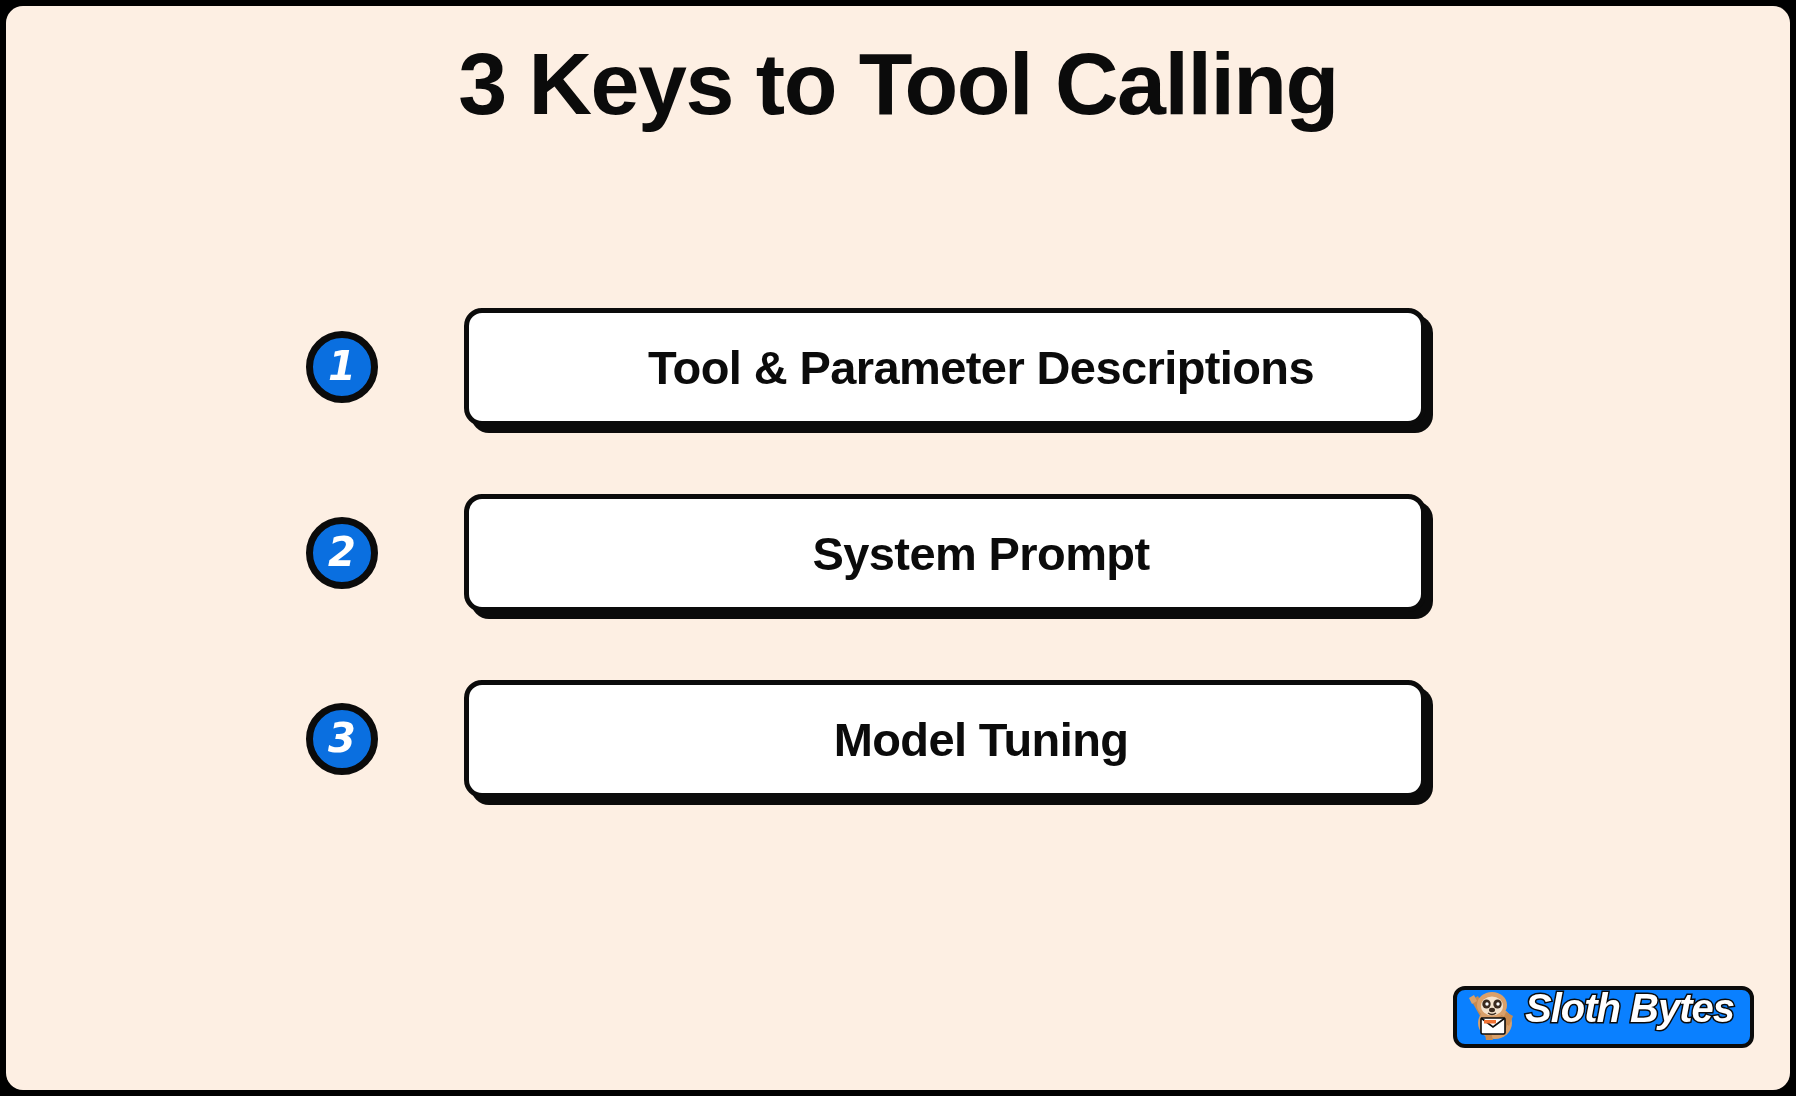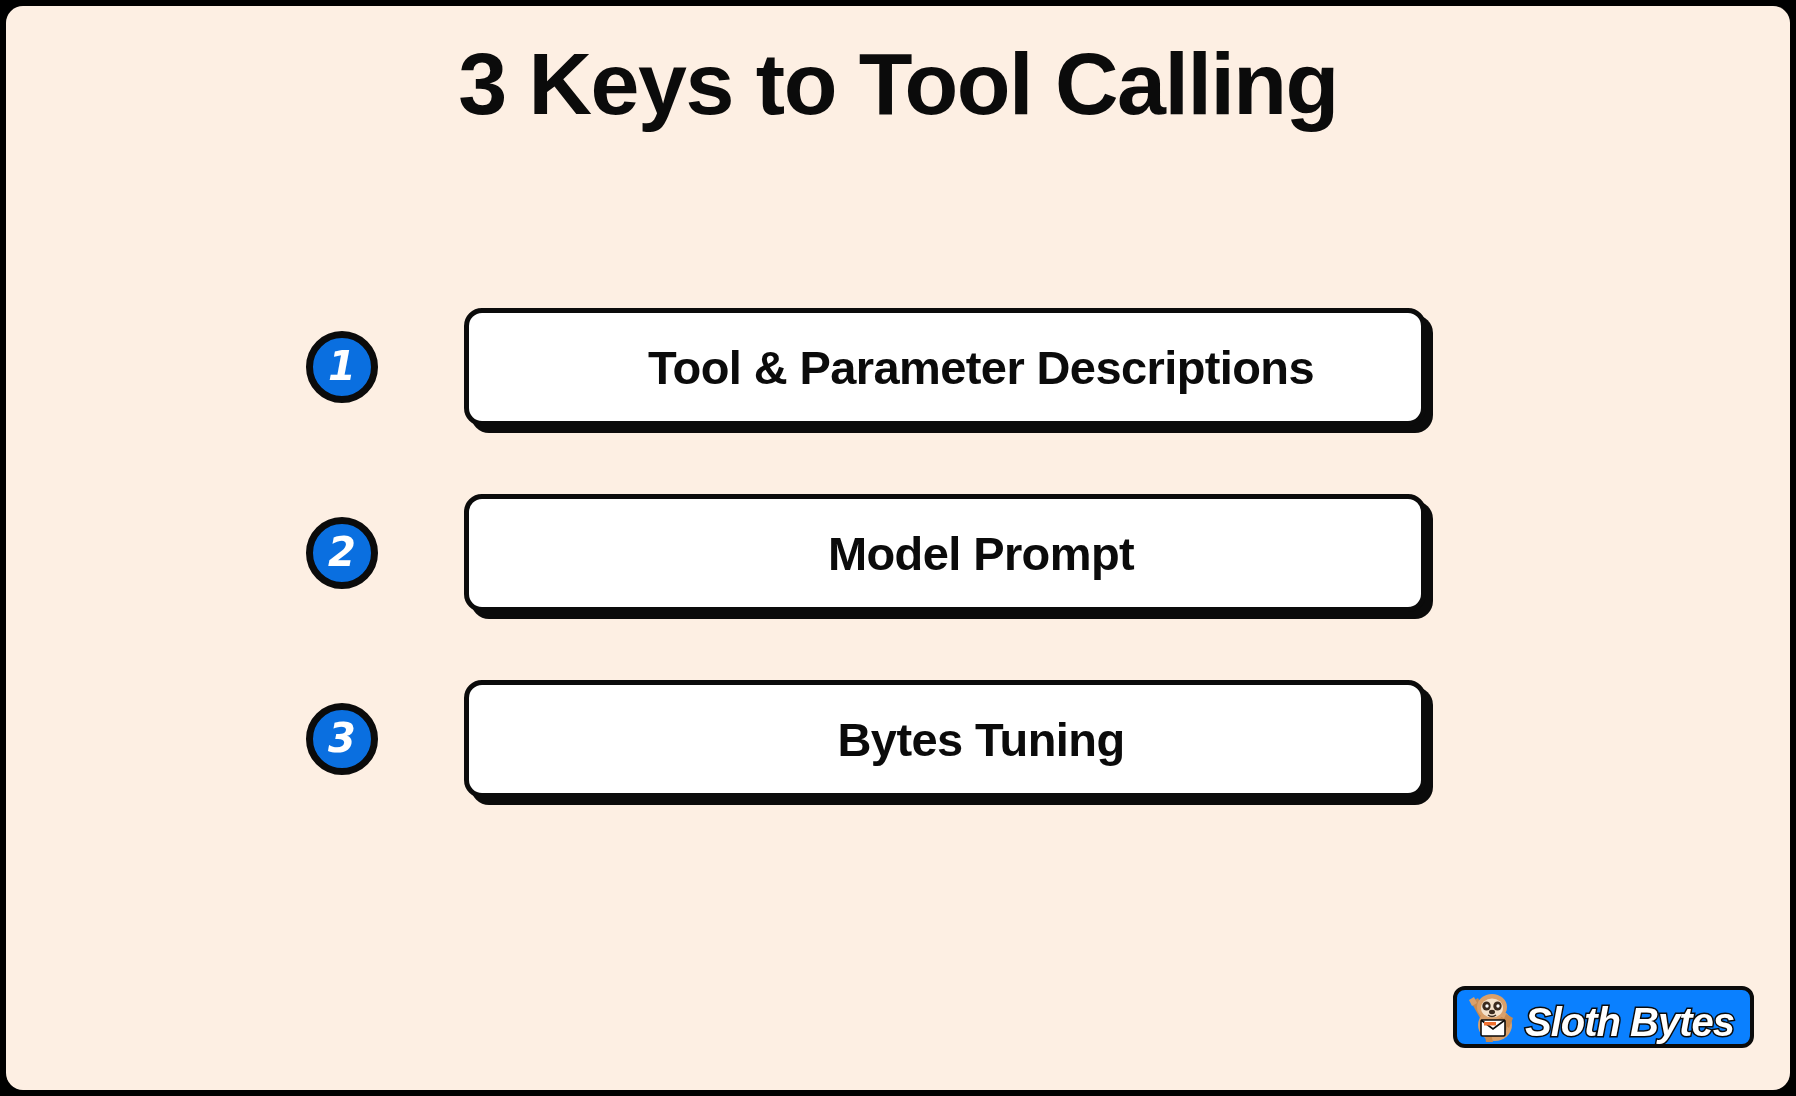--- a/index.html
+++ b/index.html
@@ -123,21 +123,21 @@
   .brand {
     position: absolute;
     right: 36px;
     bottom: 42px;
     height: 62px;
     background: #0A80FF;
     border: 4px solid #0B0B0B;
     border-radius: 12px;
     box-sizing: border-box;
     display: flex;
-    align-items: flex-end;
+    align-items: flex-start;
     padding: 0 16px 0 8px;
   }
   .brand-sloth {
     flex: 0 0 auto;
     width: 56px;
     height: 52px;
     margin-right: 4px;
     display: block;
   }
   .brand-name {
@@ -171,30 +171,30 @@
         <div class="card">
           <span class="card-label">Tool &amp; Parameter Descriptions</span>
         </div>
       </div>
 
       <div class="key-row">
         <div class="badge">
           <span class="badge-num">2</span>
         </div>
         <div class="card">
-          <span class="card-label">Model Prompt</span>
+          <span class="card-label">System Prompt</span>
         </div>
       </div>
 
       <div class="key-row">
         <div class="badge">
           <span class="badge-num">3</span>
         </div>
         <div class="card">
-          <span class="card-label">Bytes Tuning</span>
+          <span class="card-label">Model Tuning</span>
         </div>
       </div>
 
     </div>
 
     <div class="brand">
       <svg class="brand-sloth" viewBox="0 0 56 52">
 
         <path d="M6 10 L13 6 L20 20 L15 26 Z" fill="#C78A50"></path>
         <path d="M4 8 L9 5 L12 11 L7 14 Z" fill="#D9A06A"></path>

